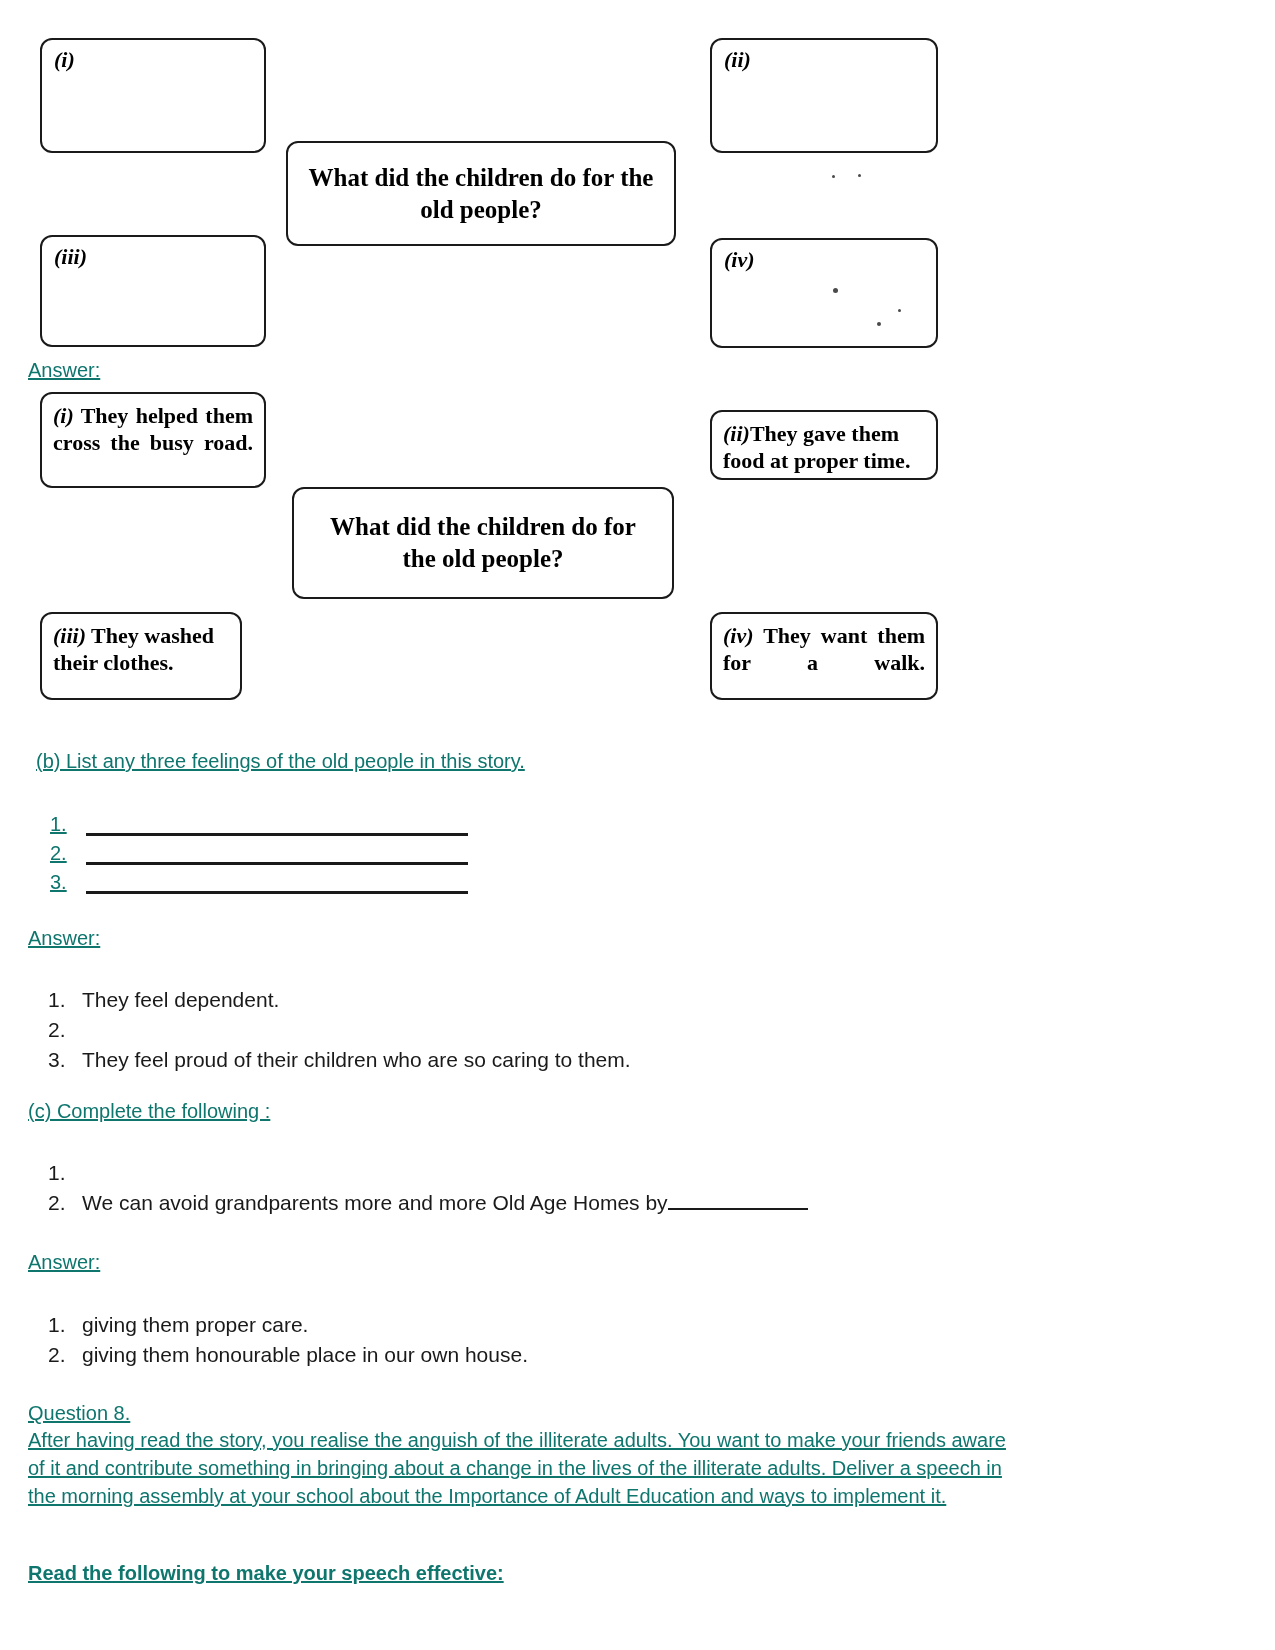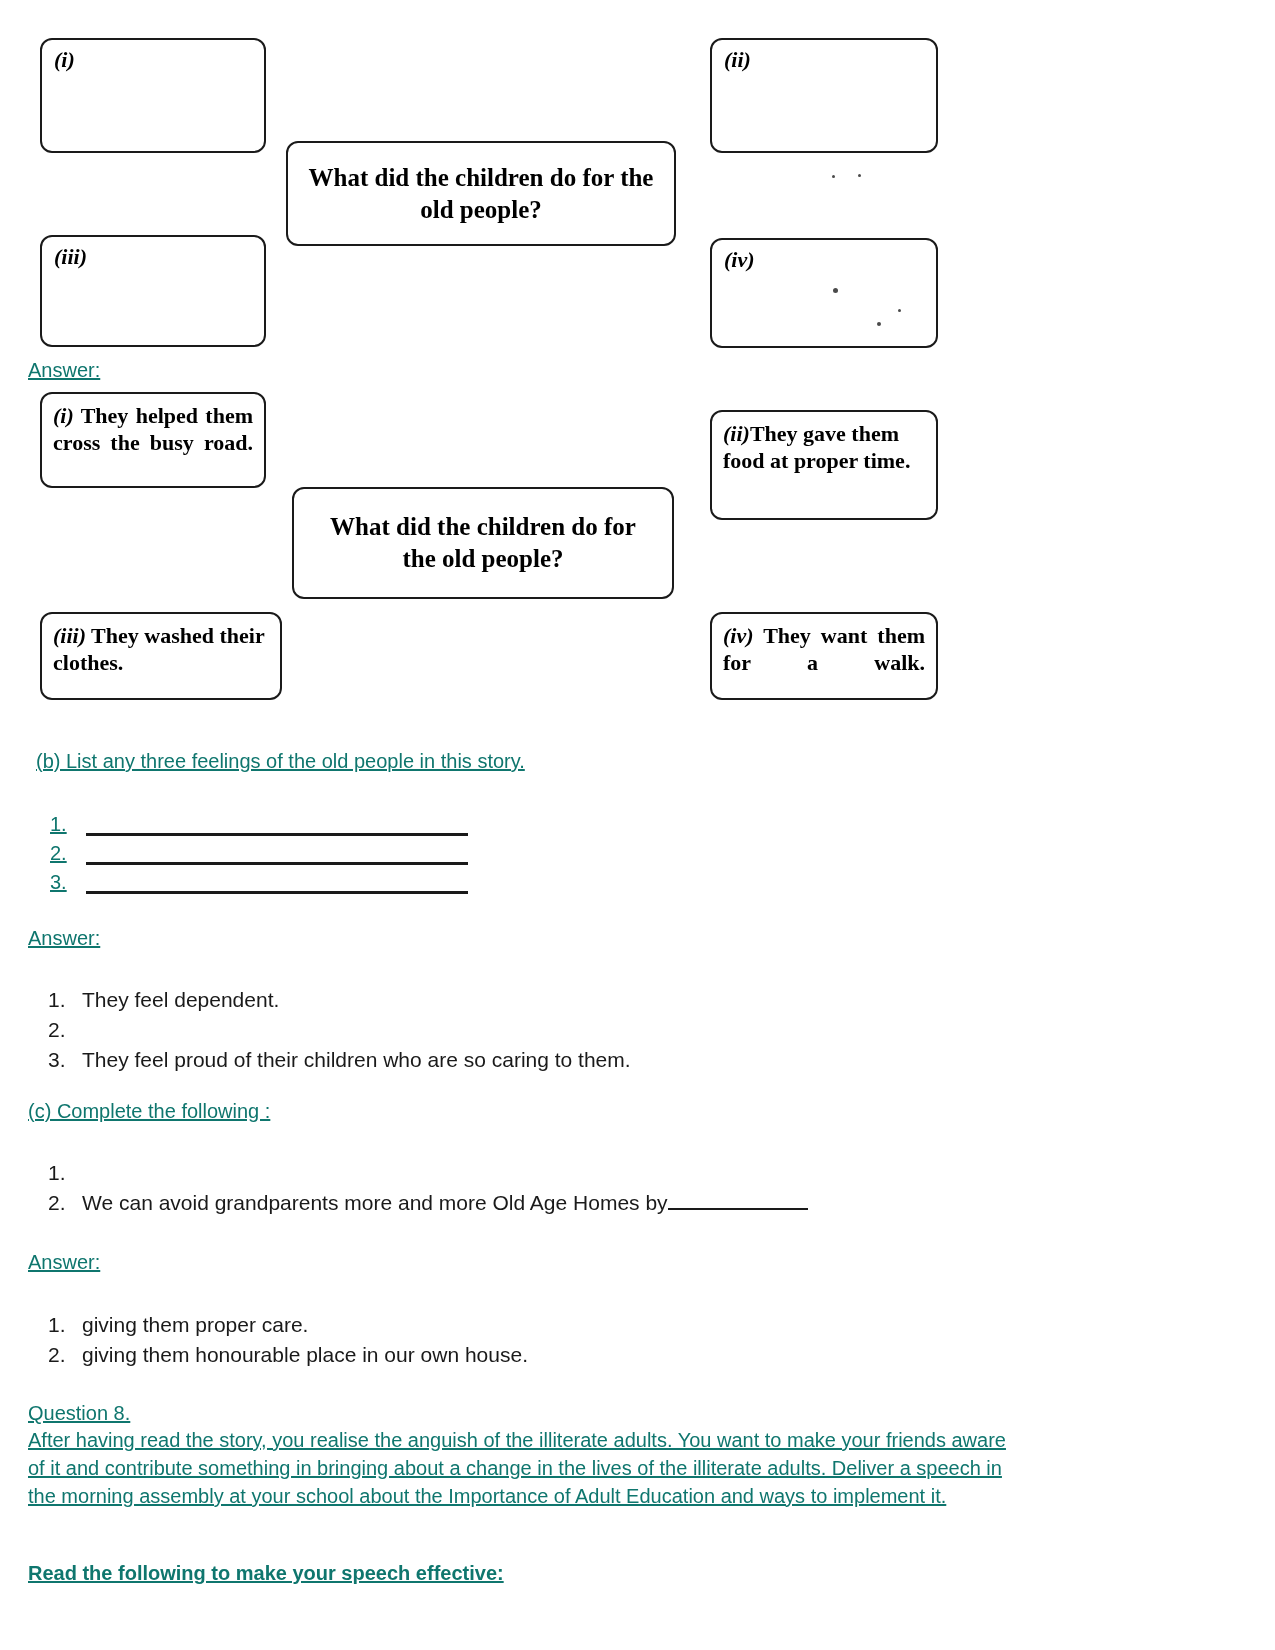--- a/index.html
+++ b/index.html
@@ -133,29 +133,29 @@
 </div>
 
 <div class="txt" style="left:28px; top:357px;">Answer:</div>
 
 <div>
 
   <div class="dbox dbox-ans" style="left:40px; top:392px; width:226px; height:96px;">
     <span class="just" style="display:block;"><span class="roman">(i)</span> <span>They helped them cross the busy road.</span></span>
   </div>
 
-  <div class="dbox dbox-ans" style="left:710px; top:410px; width:228px; height:110px;">
+  <div class="dbox dbox-ans" style="left:710px; top:410px; width:228px; height:70px;">
     <span class="roman">(ii)</span><span>They gave them food at proper time.</span>
   </div>
 
   <div class="dbox dbox-q" style="left:292px; top:487px; width:382px; height:112px;">
     <span>What did the children do for the old people?</span>
   </div>
 
-  <div class="dbox dbox-ans" style="left:40px; top:612px; width:242px; height:88px;">
+  <div class="dbox dbox-ans" style="left:40px; top:612px; width:202px; height:88px;">
     <span class="roman">(iii)</span> <span>They washed their clothes.</span>
   </div>
 
   <div class="dbox dbox-ans" style="left:710px; top:612px; width:228px; height:88px;">
     <span class="just" style="display:block;"><span class="roman">(iv)</span> <span>They want them for a walk.</span></span>
   </div>
 </div>
 
 <div class="txt" style="left:28px; top:748px;margin-left:8px;">(b) List any three feelings of the old people in this story.</div>
 

